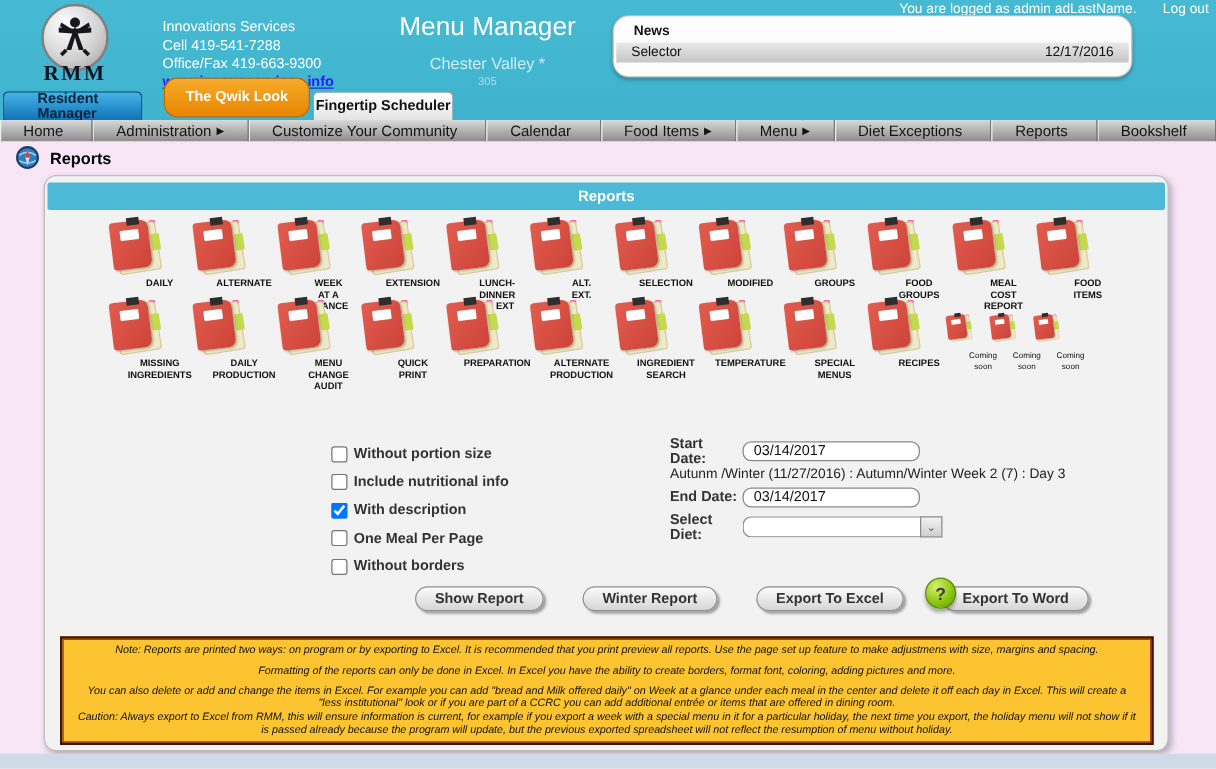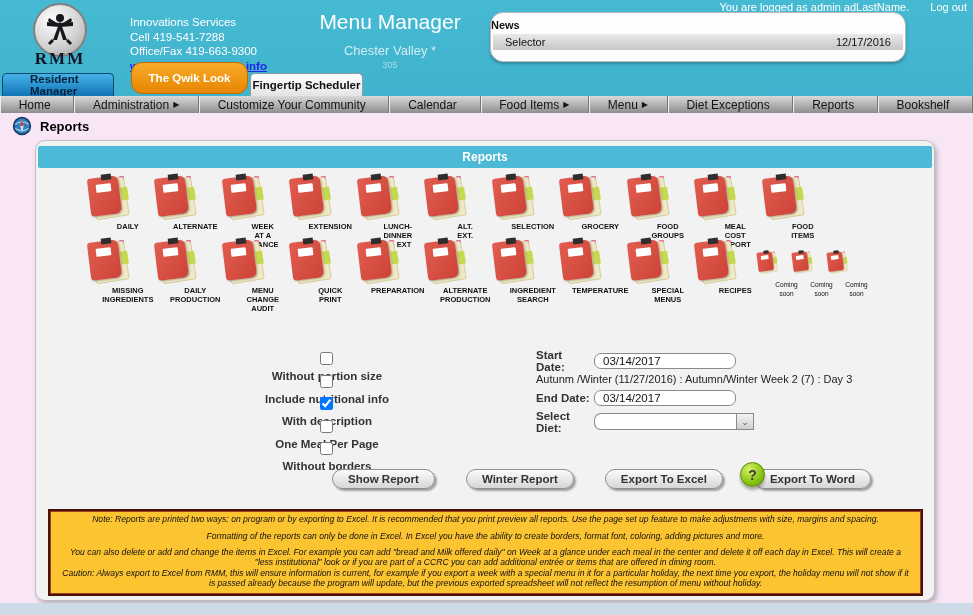--- a/index.html
+++ b/index.html
@@ -25,21 +25,21 @@
   .contact a { color:#2222ee; text-decoration:underline; font-weight:bold; }
 
   .title-block { position:absolute; left:270px; top:10px; width:240px; text-align:center; }
   .app-title { color:#fff; font-size:21px; }
   .facility { margin-top:9px; color:rgba(255,255,255,.75); font-size:13px; }
   .facility-code { color:rgba(255,255,255,.55); font-size:9px; margin-top:2px; }
 
   .news-box { position:absolute; left:490px; top:12px; width:416px; height:50px;
     background:#fdfdfd; border:1px solid #bbb; border-radius:13px;
     box-shadow:0 2px 3px rgba(0,0,0,.25); overflow:hidden; }
-  .news-title { font-size:11px; font-weight:bold; color:#111; padding:6px 0 3px 0; }
+  .news-title { font-size:11px; font-weight:bold; color:#111; padding:6px 0 3px 16px; }
   .news-row { margin:0 2px; height:16px; padding:0 12px; display:flex;
     align-items:center; justify-content:space-between;
     background:linear-gradient(#e9e9e9,#c6c6c6); font-size:11px; font-weight:normal; color:#111; }
 
   
   .tabs { position:absolute; left:0; top:69px; width:973px; height:27px; }
   .tab { position:absolute; bottom:0; height:23px; display:flex; align-items:center;
     justify-content:center; font-size:11.5px; font-weight:bold; cursor:pointer; }
   .tab-blue { left:2px; width:112px; background:linear-gradient(#45b3e8,#1173b6);
     border:1px solid #084a72; border-bottom:none; border-radius:5px 5px 0 0; color:#04233b;padding-left:27px; }
@@ -92,21 +92,21 @@
   .bk-cover { position:absolute; left:1px; top:2px; width:31px; height:38px;
     background:linear-gradient(130deg,#e25c50,#cc4437); border-radius:3px 6px 6px 3px;
     box-shadow:1px 1px 2px rgba(0,0,0,.3); transform:rotate(-7deg); }
   .bk-mark { position:absolute; left:13px; top:-1px; width:10px; height:6px;
     background:#2e2e2e; transform:rotate(-7deg); }
   .bk-label { position:absolute; left:8px; top:9px; width:15px; height:8px;
     background:#fff; border-radius:1px; transform:rotate(-7deg); }
 
   
   .options { position:absolute; left:229px; top:211px; }
-  .opt-row { display:flex; align-items:center; gap:5px; height:22.5px;flex-direction:column; }
+  .opt-row { display:flex; align-items:center; gap:5px; height:22.5px; }
   .opt-row input { width:13px; height:13px; margin:0; }
   .opt-row label { font-size:11.5px; font-weight:bold; color:#333; }
 
   .form { position:absolute; left:500px; top:211px; width:330px; font-size:11.5px; color:#222; }
   .f-row { display:flex; align-items:center; height:17px; }
   .f-label { width:58px; font-weight:bold; color:#333; }
   .f-input { width:142px; height:16px; border:1px solid #8a8a8a; border-radius:7px;
     font-size:11.5px; padding:0 8px; font-family:"Liberation Sans",sans-serif; color:#111; }
   .season { margin:4px 0 3px 0; font-size:11px; color:#222; height:13px; }
   .diet-row { margin-top:7px; }
@@ -333,31 +333,42 @@
           <div class="bk-tab-p"></div>
           <div class="bk-pages"></div>
           <div class="bk-tab-g"></div>
           <div class="bk-cover"></div>
           <div class="bk-mark"></div>
           <div class="bk-label"></div>
         </div>
         <div class="tile-label">SELECTION</div>
       </div>
 
-
-      <div class="tile">
-        <div class="book">
-          <div class="bk-tab-p"></div>
-          <div class="bk-pages"></div>
-          <div class="bk-tab-g"></div>
-          <div class="bk-cover"></div>
-          <div class="bk-mark"></div>
-          <div class="bk-label"></div>
-        </div>
-        <div class="tile-label">GROCERY</div>
+      <div class="tile">
+        <div class="book">
+          <div class="bk-tab-p"></div>
+          <div class="bk-pages"></div>
+          <div class="bk-tab-g"></div>
+          <div class="bk-cover"></div>
+          <div class="bk-mark"></div>
+          <div class="bk-label"></div>
+        </div>
+        <div class="tile-label">MODIFIED</div>
+      </div>
+
+      <div class="tile">
+        <div class="book">
+          <div class="bk-tab-p"></div>
+          <div class="bk-pages"></div>
+          <div class="bk-tab-g"></div>
+          <div class="bk-cover"></div>
+          <div class="bk-mark"></div>
+          <div class="bk-label"></div>
+        </div>
+        <div class="tile-label">GROUPS</div>
       </div>
 
       <div class="tile">
         <div class="book">
           <div class="bk-tab-p"></div>
           <div class="bk-pages"></div>
           <div class="bk-tab-g"></div>
           <div class="bk-cover"></div>
           <div class="bk-mark"></div>
           <div class="bk-label"></div>

